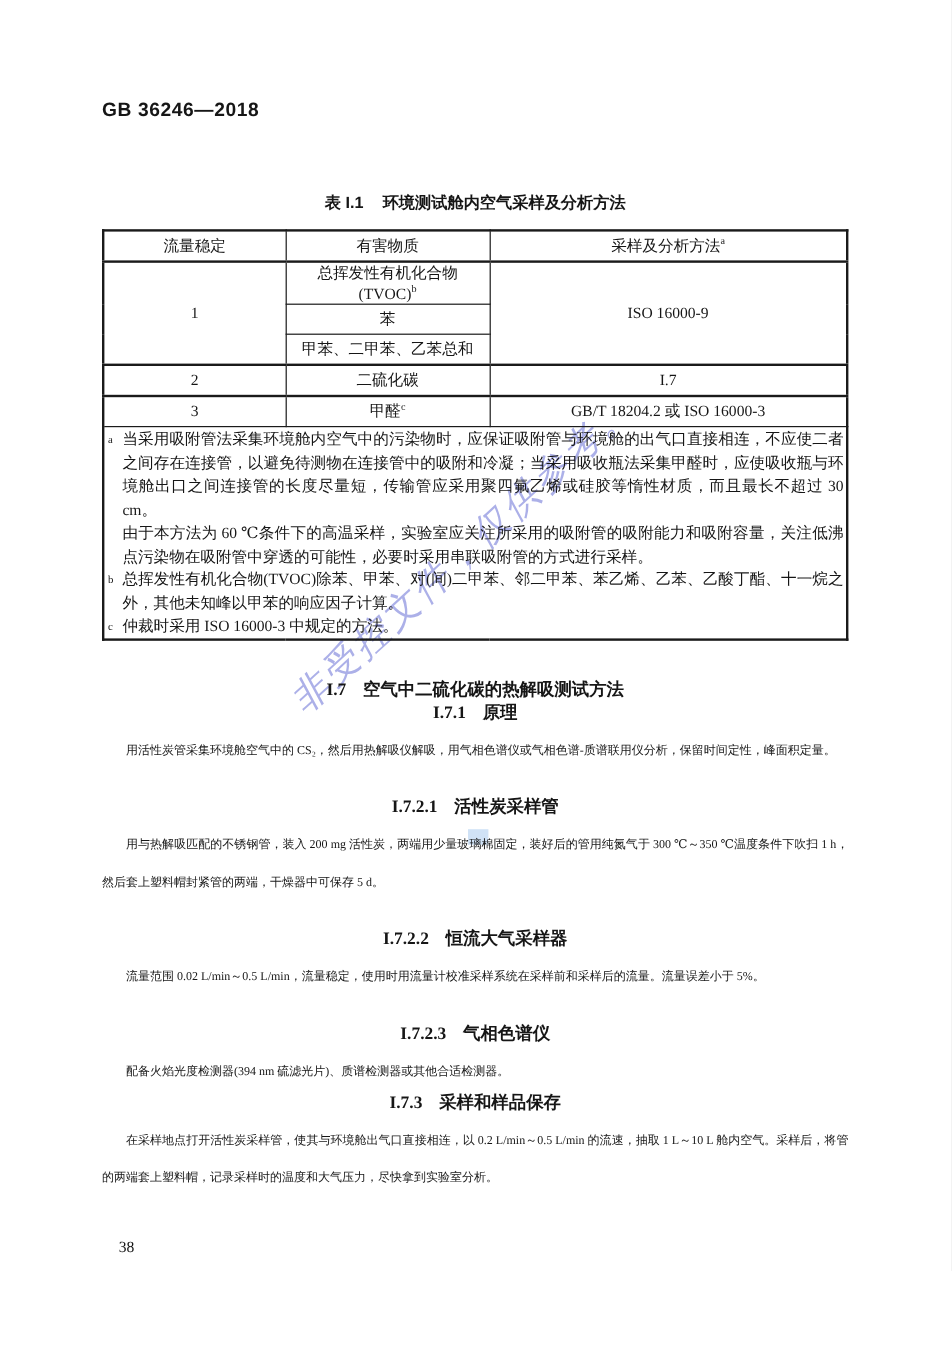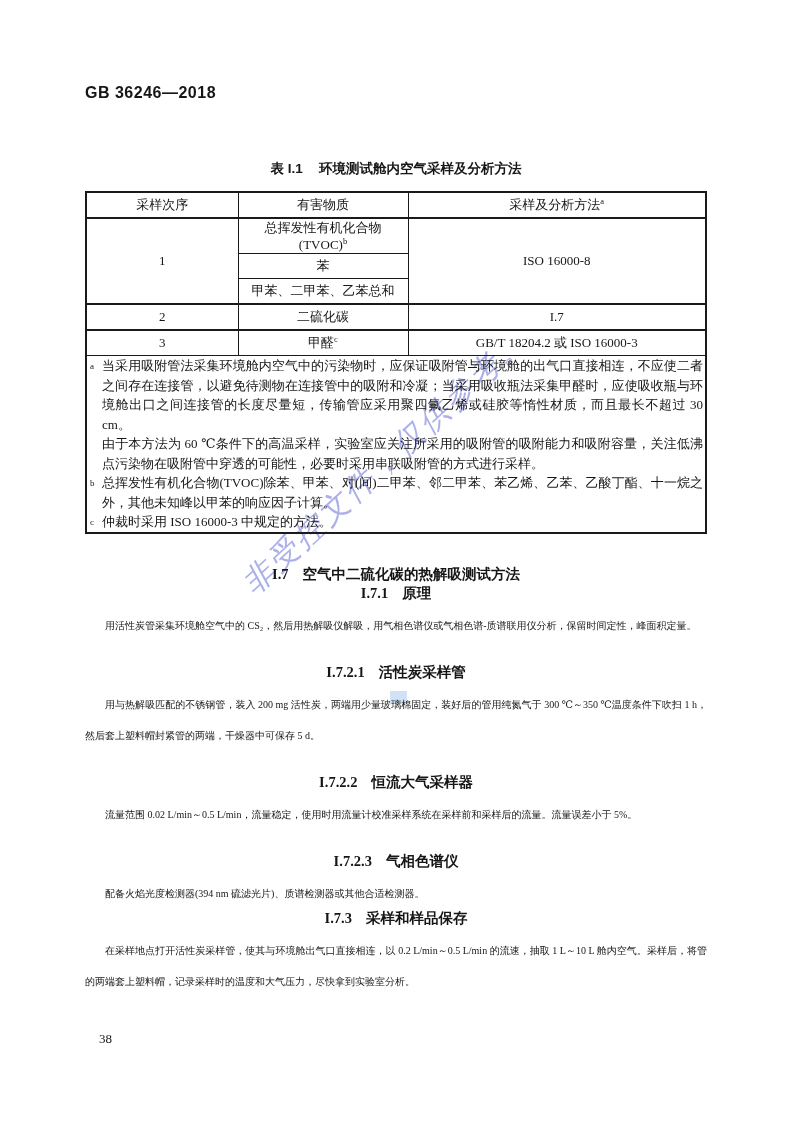--- a/index.html
+++ b/index.html
@@ -104,30 +104,30 @@
     </div>
 
     <table class="std">
       <colgroup>
         <col style="width:152px">
           <col style="width:170px">
           <col style="width:298px">
       </colgroup>
       <thead>
         <tr>
-          <th><span>采样次序</span><sup class="cell-sup"></sup></th>
+          <th><span>流量稳定</span><sup class="cell-sup"></sup></th>
           <th><span>有害物质</span><sup class="cell-sup"></sup></th>
           <th><span>采样及分析方法</span><sup class="cell-sup">a</sup></th>
         </tr>
       </thead>
       <tbody>
         <tr>
           <td rowspan="3">1</td>
           <td><span>总挥发性有机化合物(TVOC)</span><sup class="cell-sup">b</sup></td>
-          <td rowspan="3">ISO 16000-8</td>
+          <td rowspan="3">ISO 16000-9</td>
         </tr>
         <tr>
           <td><span>苯</span><sup class="cell-sup"></sup></td>
         </tr>
         <tr>
           <td><span>甲苯、二甲苯、乙苯总和</span><sup class="cell-sup"></sup></td>
         </tr>
         <tr class="main-sep">
           <td>2</td>
           <td><span>二硫化碳</span><sup class="cell-sup"></sup></td>

